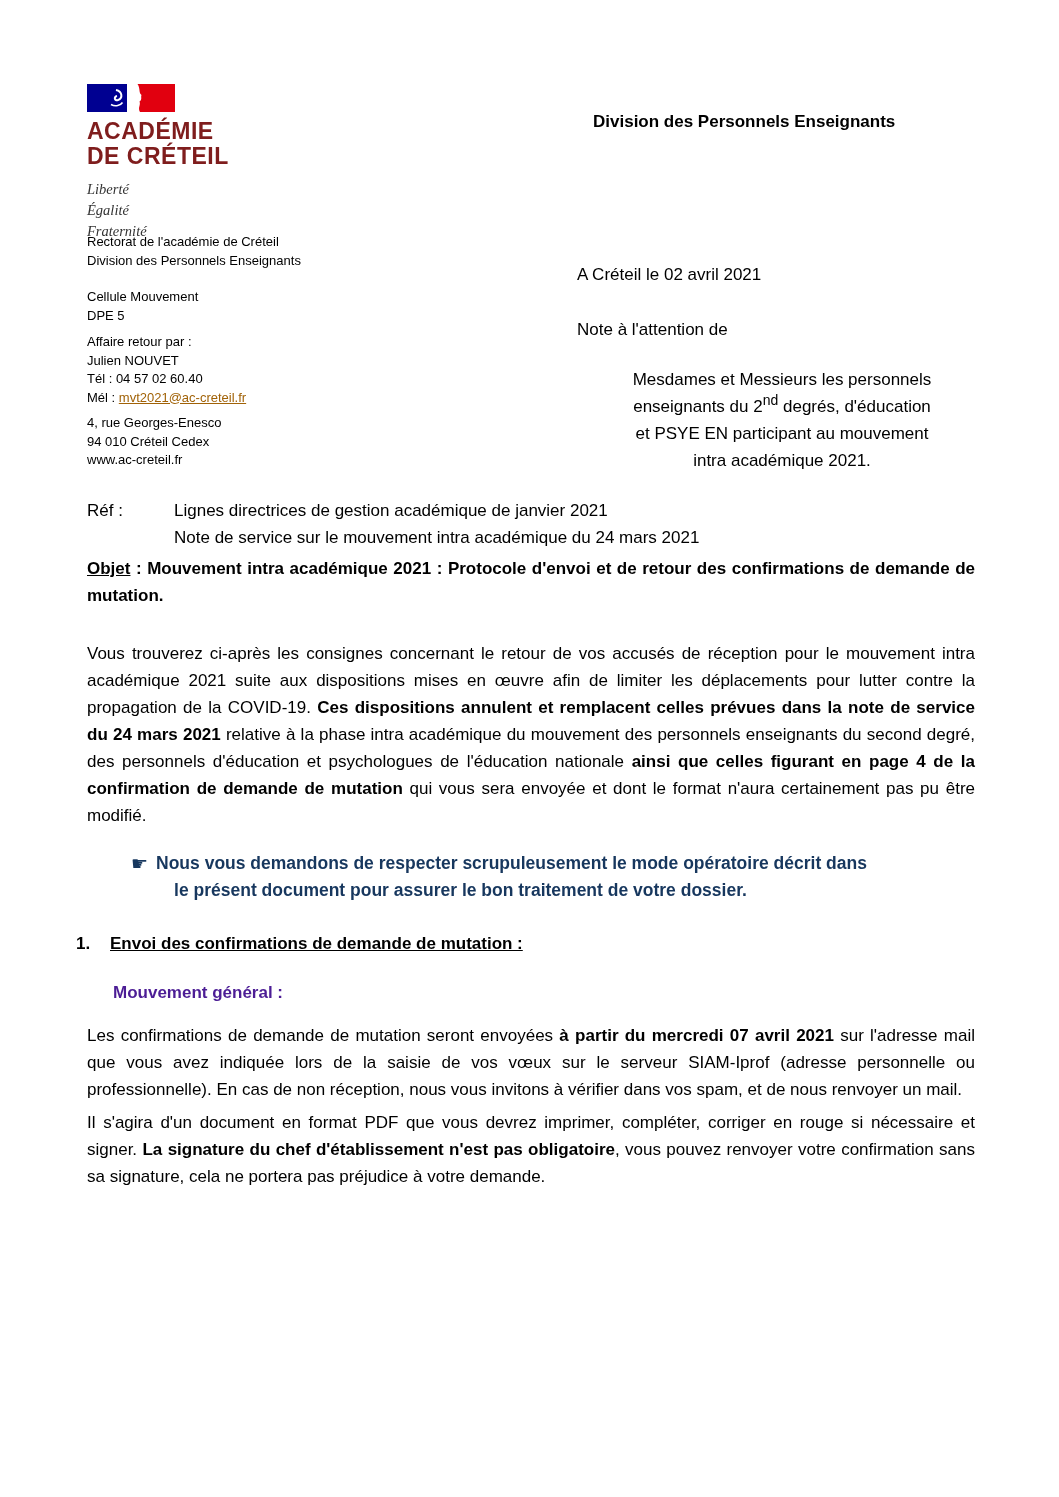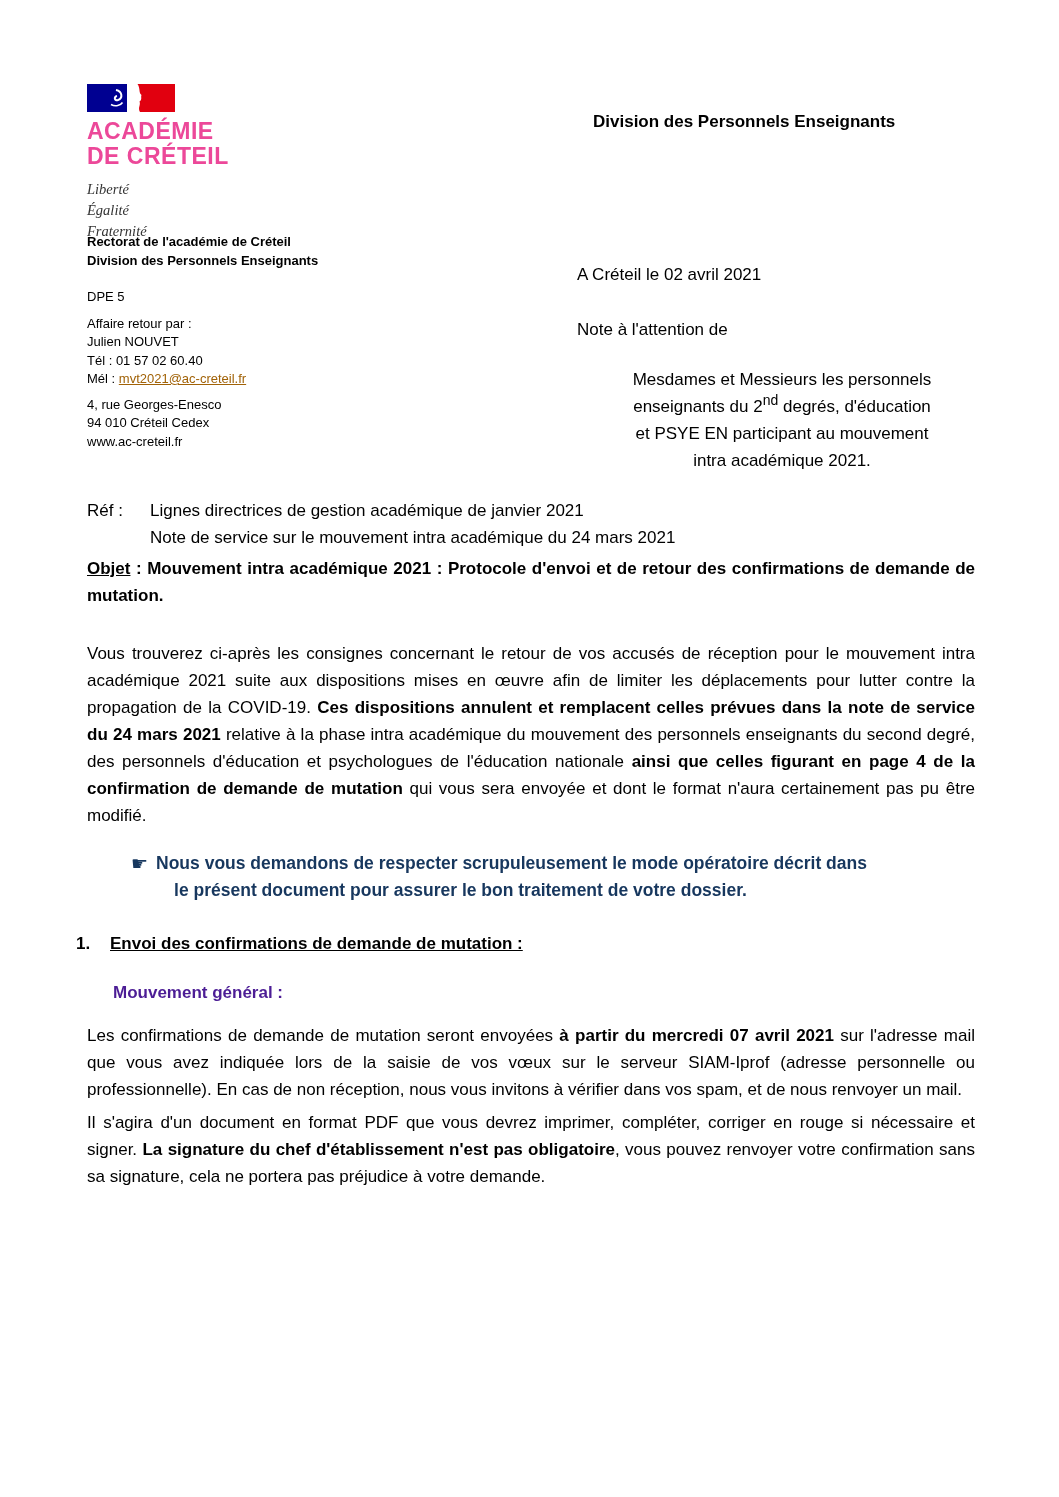--- a/index.html
+++ b/index.html
@@ -12,52 +12,52 @@
     color:#000000;
     overflow:hidden;
   }
 
   
   .logo-block { position:absolute; left:87px; top:84px; }
   .flag-svg { display:block; }
   .academy-name {
     margin-top:7px;
     font-weight:bold; font-size:23px; line-height:25px;
-    letter-spacing:0.5px; color:#ec4899;
+    letter-spacing:0.5px; color:#7f1d1d;
   }
   .motto {
     margin-top:10px;
     font-family:"Liberation Serif","DejaVu Serif",serif;
     font-style:italic; font-size:14.5px; line-height:21px; color:#333;
   }
 
   
   .division-title {
     position:absolute; left:593px; top:112px;
     font-weight:bold; font-size:17px;
   }
 
   
   .sender-block {
     position:absolute; left:87px; top:233px; width:370px;
     font-size:13px; line-height:18.5px;
   }
-  .sender-block .bold { font-weight:bold; }
+  .sender-block .bold { font-weight:normal; }
   .sp18 { height:18px; } .sp8 { height:8px; } .sp7 { height:7px; }
   .email-link { color:#a16207; text-decoration:underline; }
 
   
   .right-block { position:absolute; left:577px; top:261px; width:410px; font-size:17px; line-height:27px; }
   .attention { margin-top:28px; }
   .recipient { margin-top:23px;text-align:center; }
   .recipient sup { font-size:14px; line-height:0; }
 
   
   .content { position:absolute; left:87px; top:497px; width:888px; font-size:17px; line-height:27px; }
-  .ref-row { display:flex; }
+  .ref-row { display:flex;gap:24px; }
   .ref-label { width:63px; flex:0 0 63px; }
   .objet { margin-top:4px; font-weight:bold; text-align:justify; }
   .objet-label { text-decoration:underline; }
   .para { text-align:justify; }
   .p1 { margin-top:31px; }
   .para b, .callout, .section-heading, .subheading { font-weight:bold; }
 
   .callout {
     margin-top:21px; padding-left:44px;
     color:#17375E; font-size:17.5px; line-height:27px;
@@ -98,25 +98,26 @@
       <div>Fraternité</div>
     </div>
   </div>
 
   <div class="division-title">Division des Personnels Enseignants</div>
 
   <div class="sender-block">
     <div class="bold">Rectorat de l'académie de Créteil</div>
     <div class="bold">Division des Personnels Enseignants</div>
     <div class="sp18"></div>
+    <div class="bold">Cellule Mouvement</div>
     <div>DPE 5</div>
     <div class="sp8"></div>
     <div>Affaire retour par :</div>
     <div>Julien NOUVET</div>
-    <div>Tél : 01 57 02 60.40</div>
+    <div>Tél : 04 57 02 60.40</div>
     <div>
       <span>Mél : </span><a href="#" class="email-link">mvt2021@ac-creteil.fr</a>
     </div>
     <div class="sp7"></div>
     <div>4, rue Georges-Enesco</div>
     <div>94 010 Créteil Cedex</div>
     <div>www.ac-creteil.fr</div>
   </div>
 
   <div class="right-block">

